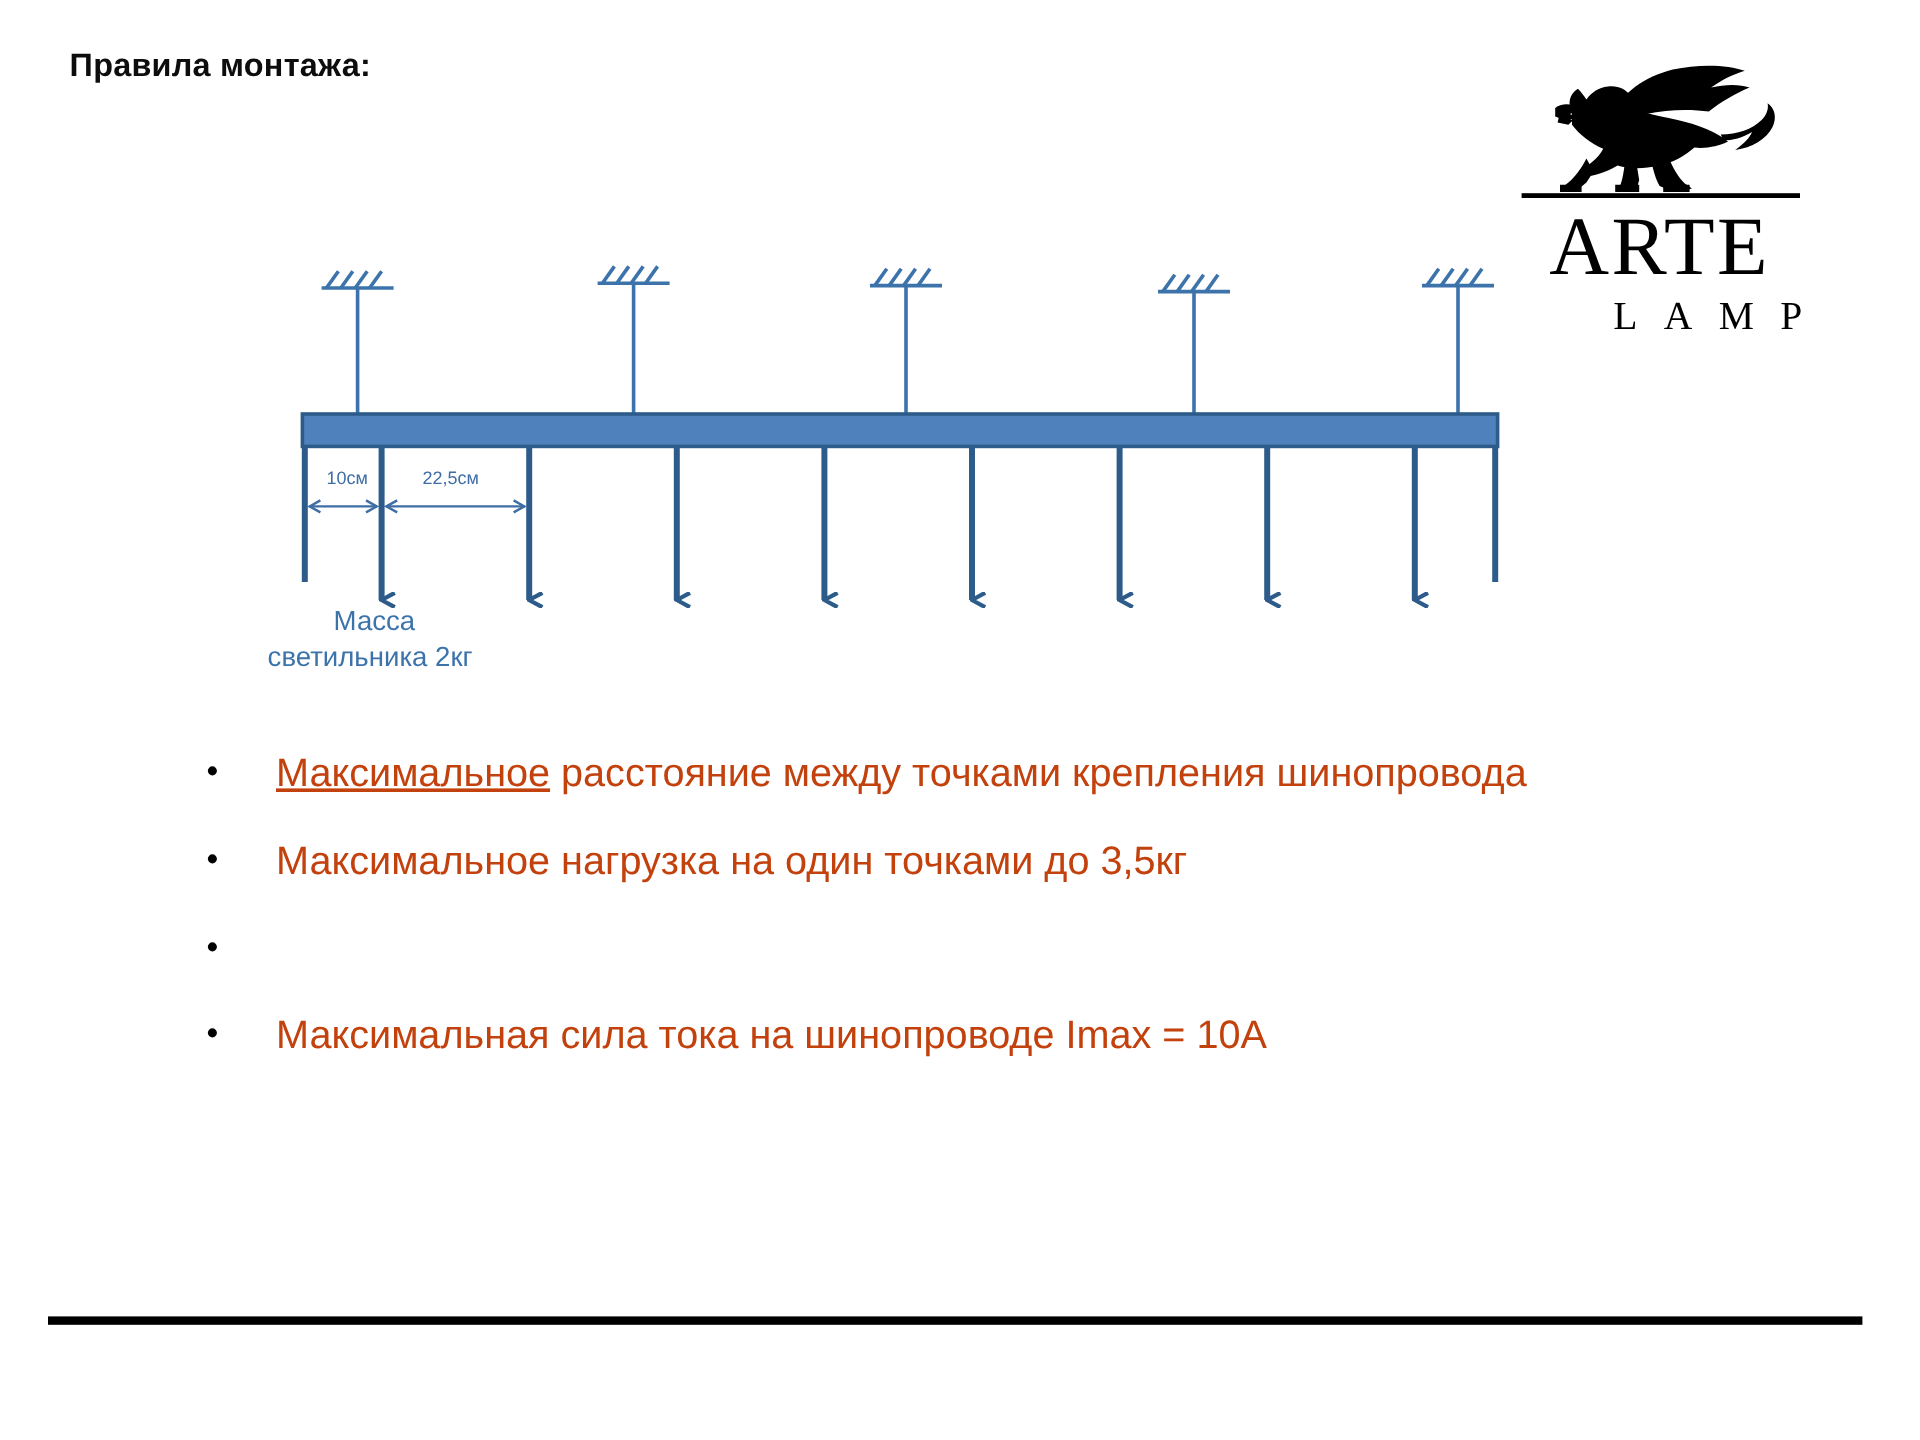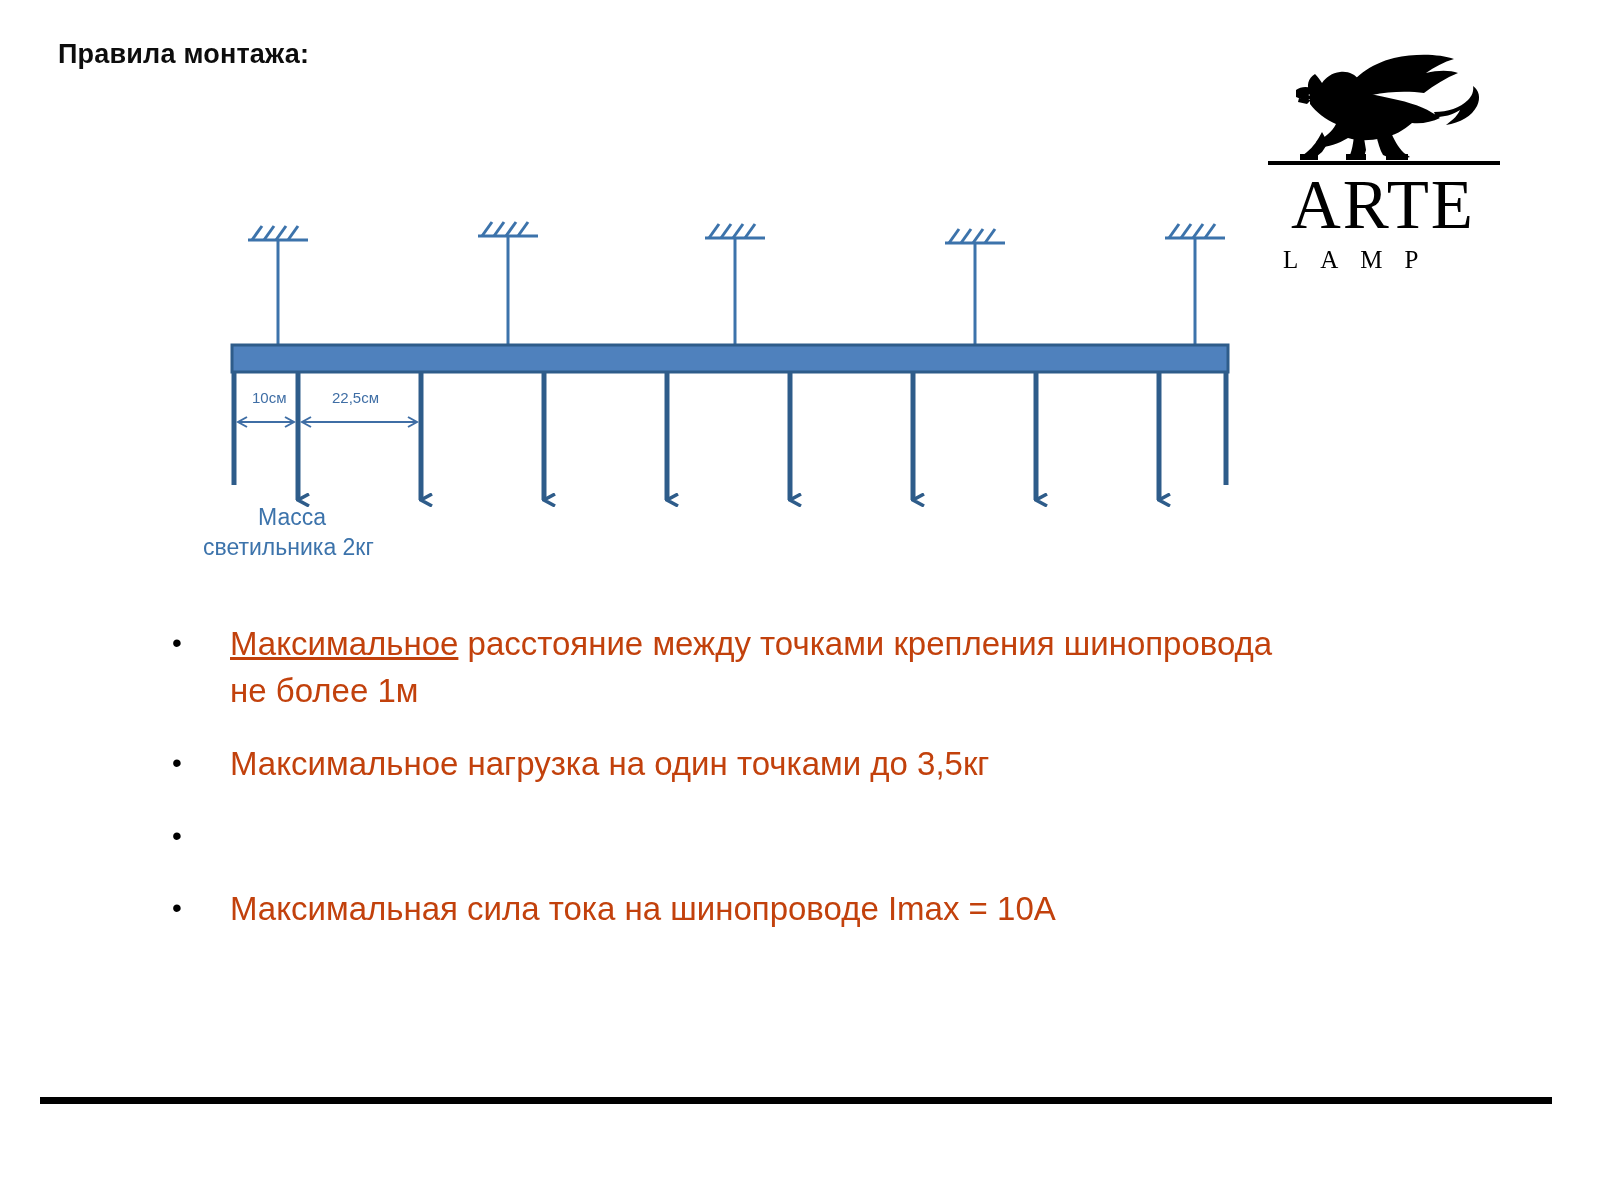--- a/index.html
+++ b/index.html
@@ -57,38 +57,39 @@
     width: 250px;
     text-align: center;
     font-family: "Liberation Serif", serif;
     font-size: 69px;
     line-height: 78px;
     letter-spacing: 2px;
     color: #000;
   }
   #brand-logo .logo-sub {
     position: absolute;
-    left: 3px;
+    left: 16px;
     top: 198px;
     width: 250px;
-    text-align: left;
+    text-align: right;
     font-family: "Liberation Serif", serif;
-    font-size: 25px;
+    font-size: 33px;
     letter-spacing: 22px;
     text-indent: 22px;
     color: #000;
   }
 
   
   #diagram {
     position: absolute;
     left: 0px;
     top: 200px;
     width: 1300px;
     height: 400px;
+    padding-left: 20px;
   }
   #diagram svg { display: block; }
 
   .diag-dim-label {
     font-family: "Liberation Sans", sans-serif;
     font-size: 15px;
     fill: #3f6ea5;
   }
   .diag-mass-label {
     font-family: "Liberation Sans", sans-serif;
@@ -274,21 +275,20 @@
   <text class="diag-mass-label" x="203" y="355">светильника 2кг</text>
 </svg>
 </div>
 
 <div id="bullet-list">
 
   <div class="bullet-row">
     <div class="bullet-dot">•</div>
     <div class="bullet-text">
       <span class="underlined">Максимальное</span><span> расстояние между точками крепления шинопровода</span>
-      <span class="bullet-line2">не более 1м</span>
     </div>
   </div>
 
   <div class="bullet-row">
     <div class="bullet-dot">•</div>
     <div class="bullet-text">
       <span>Максимальное нагрузка на один точками до 3,5кг</span>
     </div>
   </div>
 

